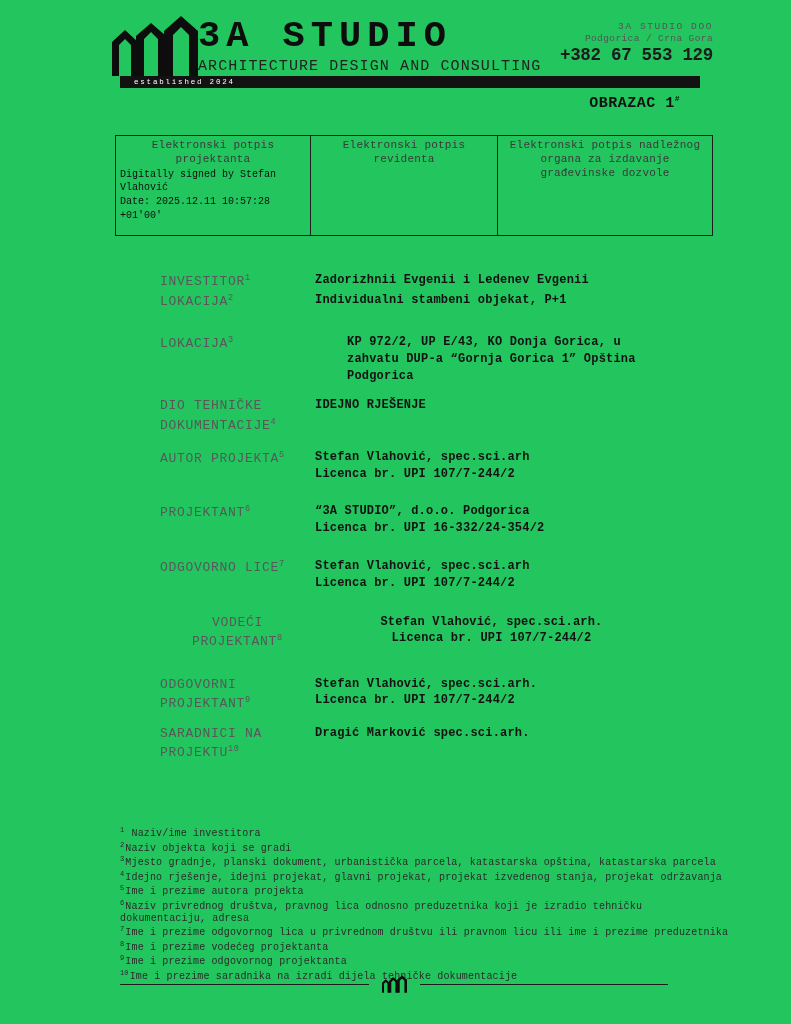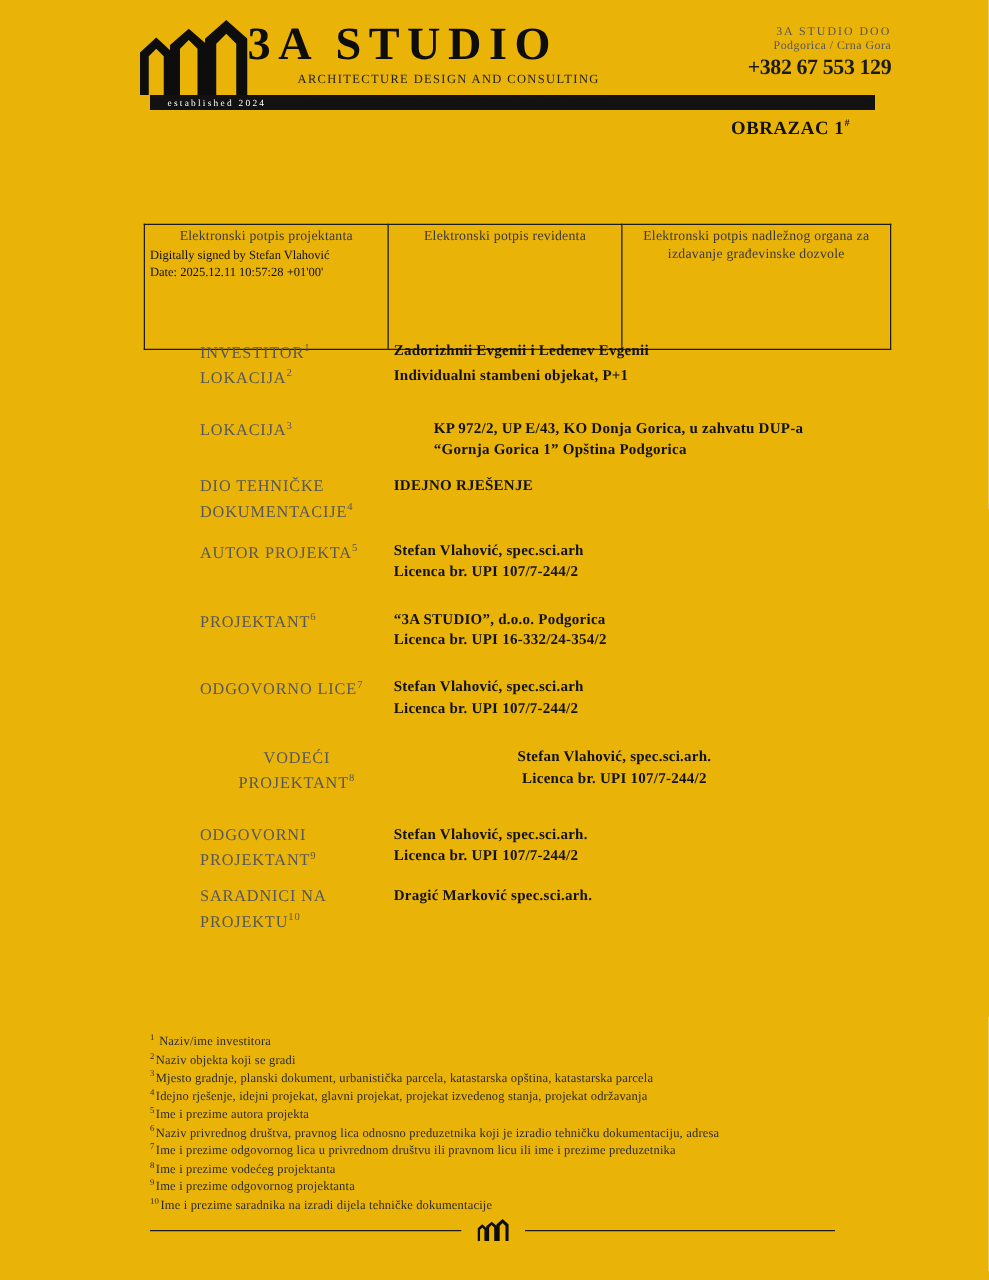--- a/index.html
+++ b/index.html
@@ -2,36 +2,36 @@
 <html><head>
 <meta charset="utf-8">
 <style>
   * { margin: 0; padding: 0; box-sizing: border-box; }
   html, body { background: #e8e8e8; }
   .page {
     position: relative;
     width: 791px;
     height: 1024px;
     margin: 0 auto;
-    background: #eab308;
-    font-family: Liberation Serif, serif;
+    background: #22c55e;
+    font-family: Liberation Mono, monospace;
     color: #1a1a1a;
     overflow: hidden;
   }
 
   
   .logo-main { position: absolute; left: 112px; top: 16px; }
   .brand-block { position: absolute; left: 198px; top: 16px; width: 300px; }
   .brand {
     font-size: 37px; font-weight: bold; letter-spacing: 6px;
     line-height: 1.1; color: #0d0d0d; white-space: nowrap;
   }
   .tagline {
-    font-size: 10px; letter-spacing: 1.1px; color: #222;
-    margin-top: 1px; white-space: nowrap; margin-left: 40px;
+    font-size: 15px; letter-spacing: 1.1px; color: #222;
+    margin-top: 1px; white-space: nowrap;
   }
   .black-bar {
     position: absolute; left: 120px; top: 76px; width: 580px; height: 12px;
     background: #121212; display: flex; align-items: center;
   }
   .established {
     color: #ffffff; font-size: 7.5px; letter-spacing: 1.8px;
     margin-left: 14px; white-space: nowrap;
   }
   .contact-block { position: absolute; right: 78px; top: 21px; text-align: right; }
@@ -41,21 +41,21 @@
 
   .form-title {
     position: absolute; top: 94px; right: 111px;
     font-size: 15px; font-weight: bold; letter-spacing: 0.5px; color: #111;
   }
   .form-title sup { font-size: 8px; }
 
   
   .sig-table {
     position: absolute; left: 115px; top: 135px; width: 597px; height: 101px;
-    border-collapse: collapse; table-layout: fixed; margin-top: 44px;
+    border-collapse: collapse; table-layout: fixed;
   }
   .sig-table td {
     border: 1.6px solid #1d1d1d; vertical-align: top; padding: 3px 4px;
   }
   .sig-col1 { width: 195px; }
   .sig-col2 { width: 187px; }
   .sig-col3 { width: 215px; }
   .sig-header {
     font-size: 11px; color: #3a3a3a; text-align: center;
     letter-spacing: 0.2px; line-height: 1.25;

